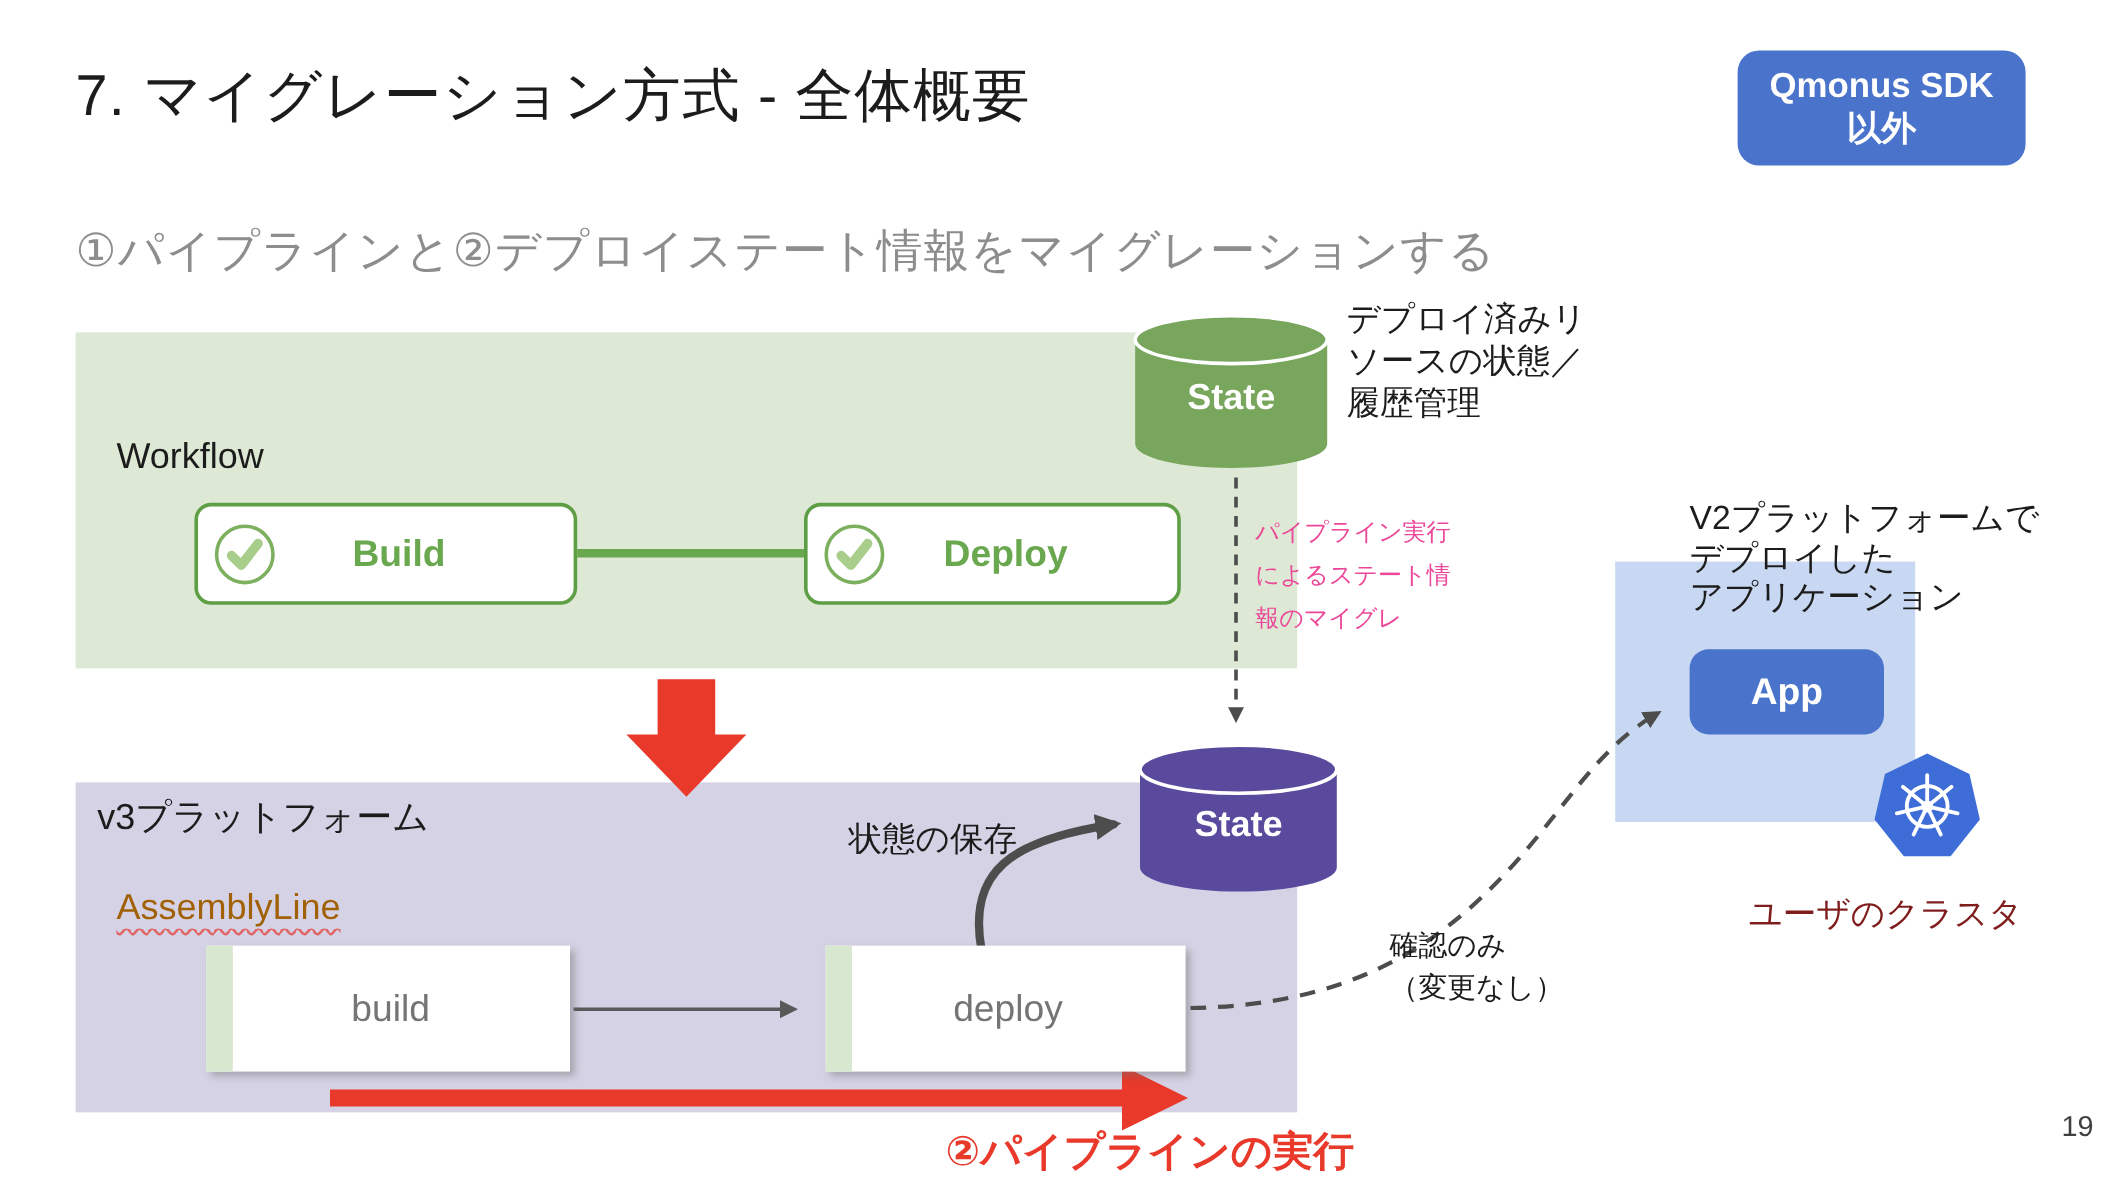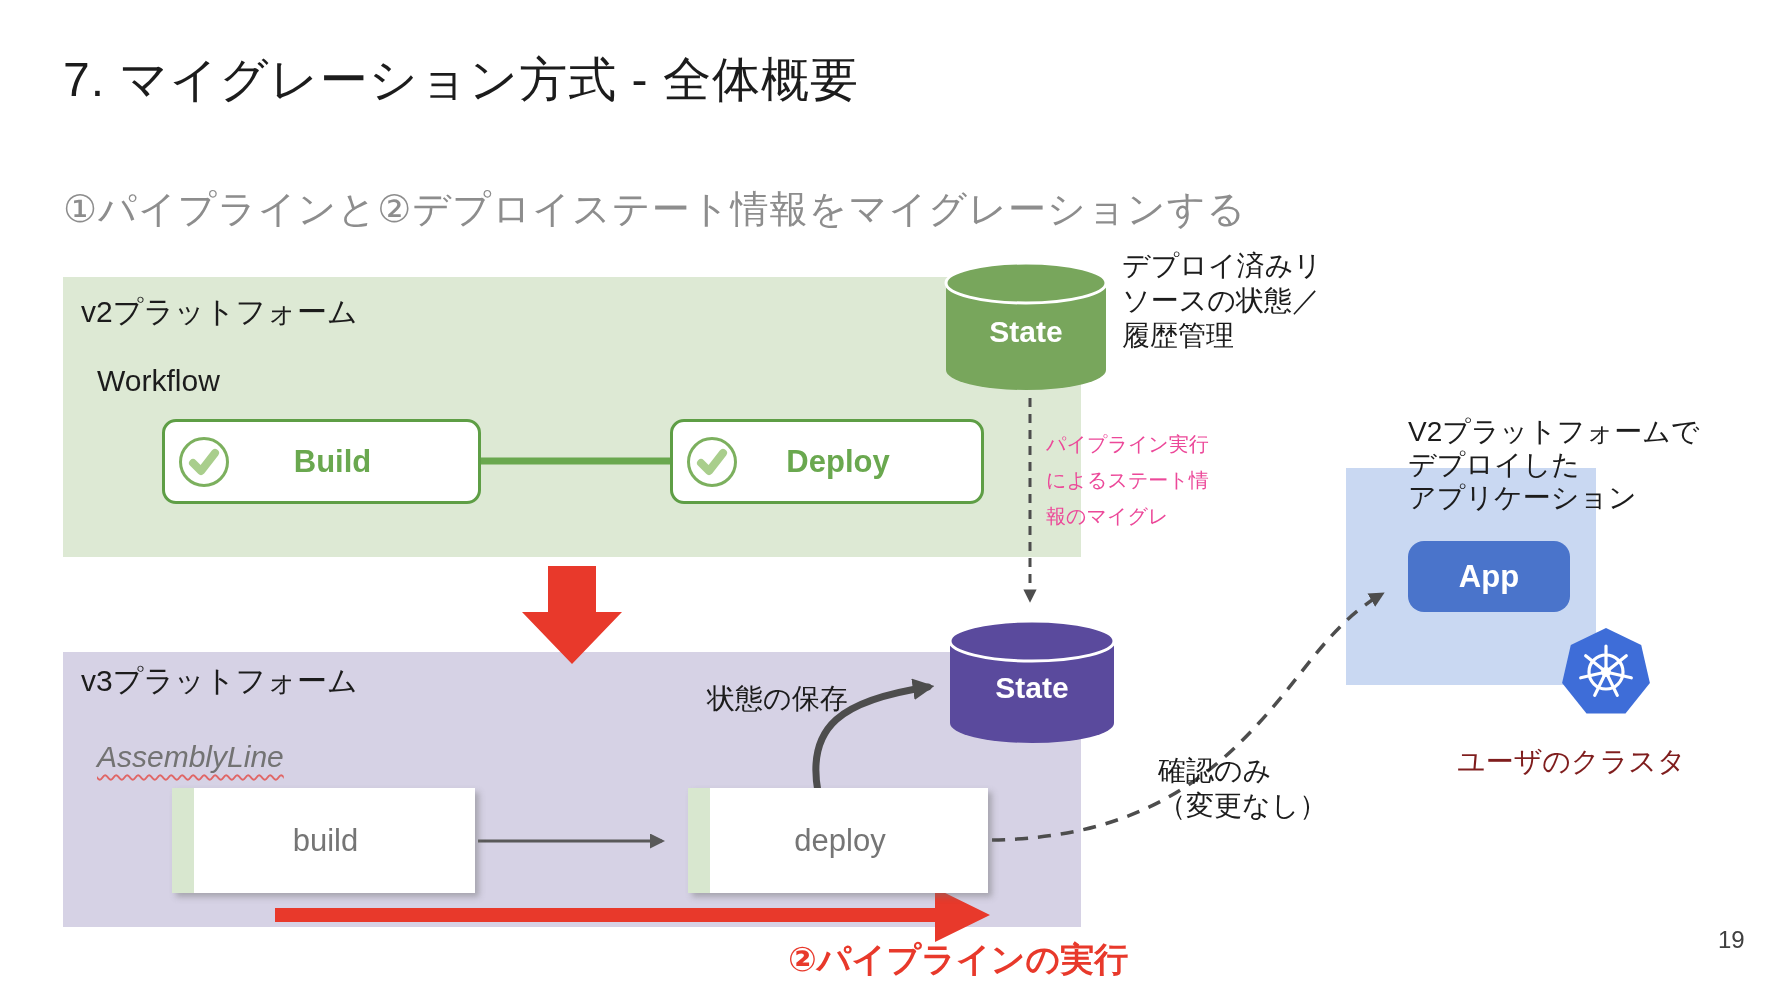--- a/index.html
+++ b/index.html
@@ -20,22 +20,22 @@
   .subtitle { left:63px; top:184px; font-size:38px; color:#8d8d8d; letter-spacing:1px; }
 
   .panel-green { left:63px; top:277px; width:1018px; height:280px; background:#DDE9D4; }
   .panel-purple { left:63px; top:652px; width:1018px; height:275px; background:#D6D2E5; }
   .panel-blue { left:1346px; top:468px; width:250px; height:217px; background:#C9D8F2; }
 
   .v2-label { left:81px; top:292px; font-size:30px; color:#1c1c1c; }
   .workflow-label { left:97px; top:364px; font-size:30px; color:#1c1c1c; }
   .v3-label { left:81px; top:661px; font-size:30px; color:#1c1c1c; }
   .assemblyline-label {
-    left:97px; top:740px; font-size:30px; color:#737373;
-    text-decoration:underline wavy #E06666 2px; text-underline-offset:7px;font-style:italic;
+    left:97px; top:740px; font-size:30px; color:#a16207;
+    text-decoration:underline wavy #E06666 2px; text-underline-offset:7px;
   }
 
   .wf-step {
     top:419px; height:85px; background:#ffffff; border:3px solid #5E9E45; border-radius:14px;
     display:flex; align-items:center; padding-left:12px;
   }
   .wf-step .step-label { flex:1; text-align:center; padding-right:44px; font-size:31px; font-weight:bold; color:#6AA84F; }
   .wf-build { left:162px; width:319px; }
   .wf-deploy { left:670px; width:314px; }
 
@@ -53,21 +53,21 @@
   .cyl-purple { left:948px; top:618px; width:168px; height:128px; }
   .cyl-label {
     position:absolute; left:0; top:0; width:100%; height:100%;
     display:flex; align-items:center; justify-content:center; padding-top:12px;
     color:#ffffff; font-weight:bold; font-size:30px;
   }
 
   .state-desc { left:1122px; top:248px; font-size:28px; line-height:35px; color:#1c1c1c; }
   .migration-note { left:1046px; top:426px; font-size:20px; line-height:36px; color:#ec4899; }
   .save-state-label { left:707px; top:680px; font-size:28px; color:#1c1c1c; }
-  .confirm-note { left:1158px; top:753px; font-size:28px; line-height:35px; color:#1c1c1c; }
+  .confirm-note { left:1158px; top:771px; font-size:24px; line-height:35px; color:#1c1c1c; }
   .v2-app-note { left:1408px; top:415px; font-size:28px; line-height:33px; color:#1c1c1c; }
   .user-cluster-label { left:1457px; top:743px; font-size:28px; color:#7f1d1d; }
 
   .red-note { font-weight:bold; color:#E8392B; font-size:34px; }
   .step1-note { left:100px; top:564px; }
   .step2-note { left:788px; top:937px; }
 
   .app-box {
     left:1408px; top:541px; width:162px; height:71px; background:#4A74CB; border-radius:16px;
     display:flex; align-items:center; justify-content:center;
@@ -82,20 +82,22 @@
 </head>
 <body>
 
 <div id="slide">
 
   <div class="abs panel-green"></div>
   <div class="abs panel-purple"></div>
   <div class="abs panel-blue"></div>
 
   <div class="abs title">7. マイグレーション方式 - 全体概要</div>
+  <div class="abs badge preline">Qmonus SDK
+以外</div>
   <div class="abs subtitle">①パイプラインと②デプロイステート情報をマイグレーションする</div>
 
   <svg id="arrow-layer" viewBox="0 0 1766 992">
     <defs>
       <marker id="arrDark" viewBox="0 0 10 10" refX="8" refY="5" markerWidth="4.4" markerHeight="4.4" orient="auto-start-reverse">
         <path d="M0,0 L10,5 L0,10 Z" fill="#4D4D4D"></path>
       </marker>
       <marker id="arrDarkBig" viewBox="0 0 10 10" refX="7" refY="5" markerWidth="3.1" markerHeight="3.1" orient="auto-start-reverse">
         <path d="M0,0 L10,5 L0,10 Z" fill="#4D4D4D"></path>
       </marker>
@@ -112,21 +114,20 @@
 
     <path d="M818,792 C806,726 842,700 928,687" fill="none" stroke="#4D4D4D" stroke-width="7" stroke-linecap="round" marker-end="url(#arrDarkBig)"></path>
 
     <path d="M992,840 C1120,838 1196,792 1258,724 C1306,672 1330,624 1382,594" fill="none" stroke="#4D4D4D" stroke-width="3.5" stroke-dasharray="13,10" marker-end="url(#arrDark)"></path>
 
     <polygon points="548,566 596,566 596,612 622,612 572,664 522,612 548,612" fill="#E8392B"></polygon>
 
     <polygon points="275,908 935,908 935,888 990,915 935,942 935,922 275,922" fill="#E8392B"></polygon>
   </svg>
 
-  <div class="abs v2-label">v2プラットフォーム</div>
   <div class="abs workflow-label">Workflow</div>
 
   <div class="abs wf-step wf-build">
     <svg width="54" height="54" viewBox="0 0 54 54">
       <circle cx="27" cy="27" r="23.5" fill="#ffffff" stroke="#7CB05E" stroke-width="3"></circle>
       <polyline points="16,28 24,36 38,18" fill="none" stroke="#A9CE8C" stroke-width="8" stroke-linecap="round" stroke-linejoin="round"></polyline>
     </svg>
     <span class="step-label">Build</span>
   </div>
 

